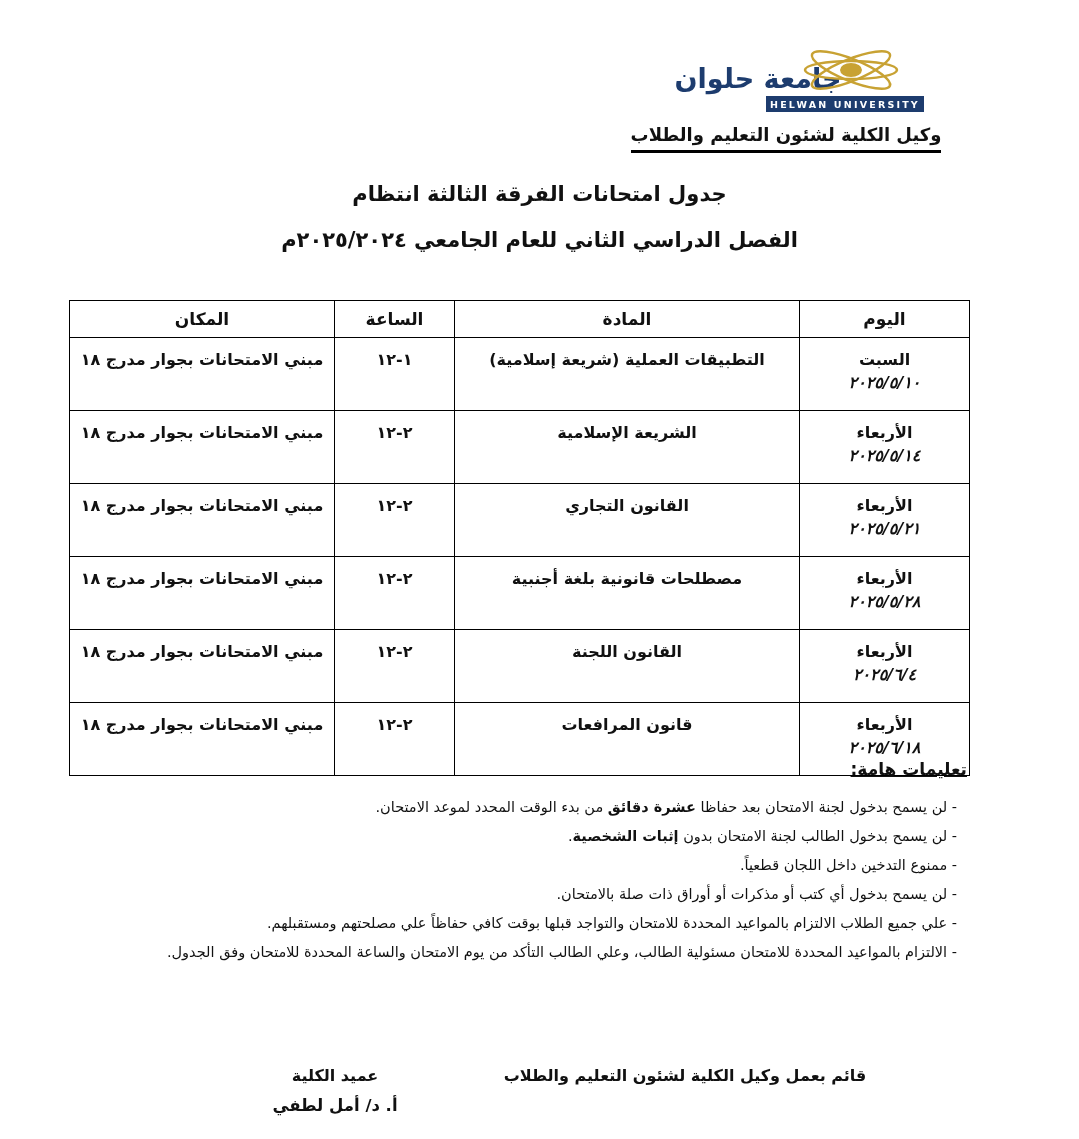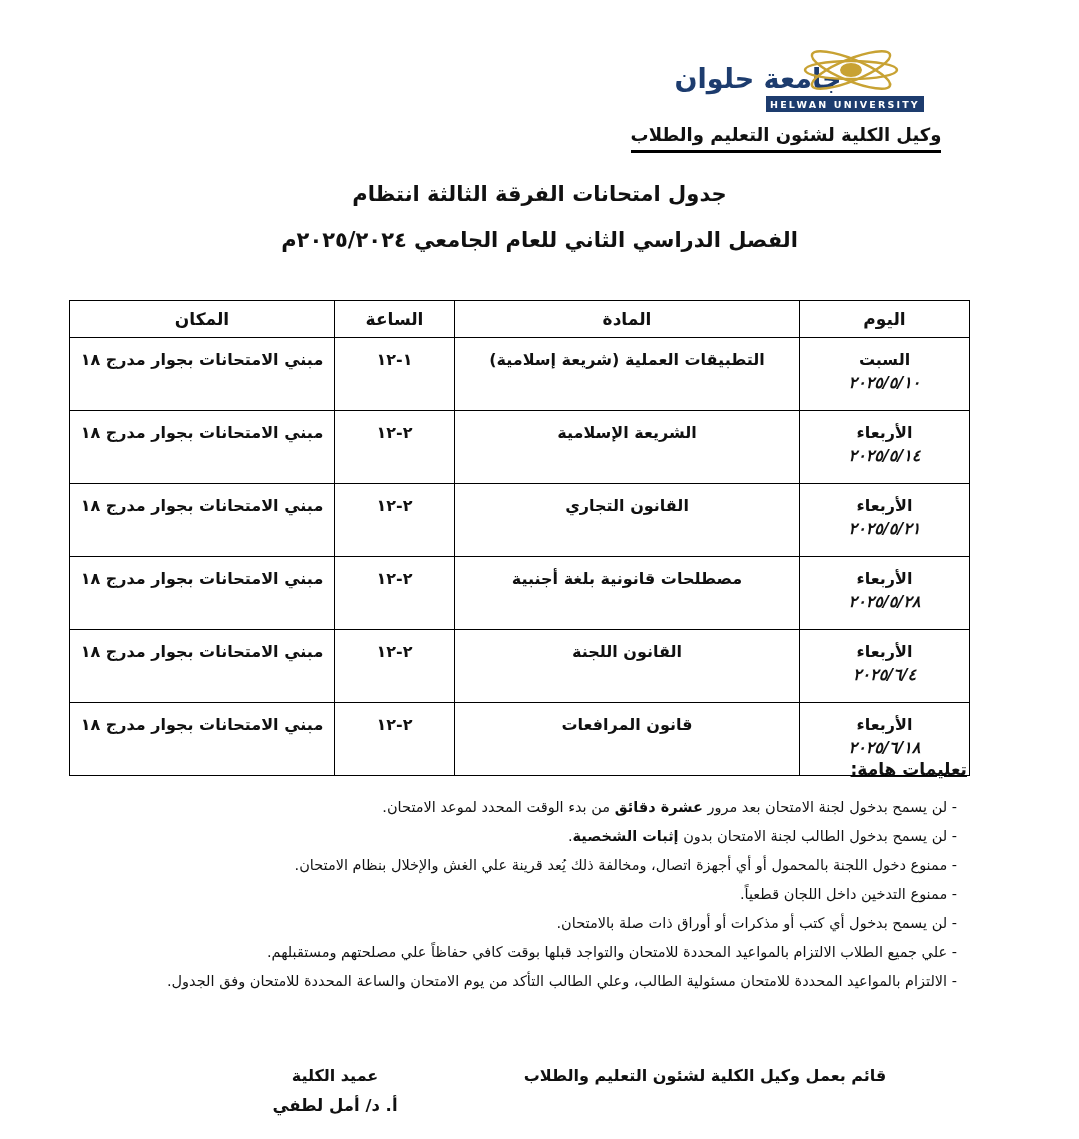--- a/index.html
+++ b/index.html
@@ -67,21 +67,21 @@
     text-decoration: underline;
     margin-bottom: 14px;
   }
   .inst-list { font-size: 14.5px; }
   .inst-item { line-height: 29px; padding-right: 10px; }
   .inst-item::before { content: "- "; }
   .inst-item b { font-weight: bold; }
 
   
   .sig { position: absolute; text-align: center; font-weight: bold; }
-  .sig-right { top: 1066px; right: 144px; width: 460px; }
+  .sig-right { top: 1066px; right: 164px; width: 460px; }
   .sig-left  { top: 1066px; left: 205px; width: 260px; }
   .sig-title { font-size: 16px; margin-bottom: 11px; }
   .sig-name  { font-size: 16.5px; }
 </style>
 </head>
 <body>
 
 <div class="letterhead">
   <div class="logo-wrap">
     <svg width="280" height="72" viewBox="0 0 280 72" xmlns="http://www.w3.org/2000/svg">
@@ -175,23 +175,22 @@
       <td>قانون المرافعات</td>
       <td><span class="num">١٢-٢</span></td>
       <td class="place-cell">مبني الامتحانات بجوار مدرج ١٨</td>
     </tr>
   </tbody>
 </table>
 
 <div class="instructions">
   <div class="inst-title">تعليمات هامة:</div>
   <div class="inst-list">
-    <div class="inst-item"><span>لن يسمح بدخول لجنة الامتحان بعد مرور </span><b>عشرة دقائق</b><span> من بدء الوقت المحدد لموعد الامتحان.</span></div>
+    <div class="inst-item"><span>لن يسمح بدخول لجنة الامتحان بعد حفاظا </span><b>عشرة دقائق</b><span> من بدء الوقت المحدد لموعد الامتحان.</span></div>
     <div class="inst-item"><span>لن يسمح بدخول الطالب لجنة الامتحان بدون </span><b>إثبات الشخصية</b><span>.</span></div>
-    <div class="inst-item"><span>ممنوع دخول اللجنة بالمحمول أو أي أجهزة اتصال، ومخالفة ذلك يُعد قرينة علي الغش والإخلال بنظام الامتحان.</span><b></b><span></span></div>
     <div class="inst-item"><span>ممنوع التدخين داخل اللجان قطعياً.</span><b></b><span></span></div>
     <div class="inst-item"><span>لن يسمح بدخول أي كتب أو مذكرات أو أوراق ذات صلة بالامتحان.</span><b></b><span></span></div>
     <div class="inst-item"><span>علي جميع الطلاب الالتزام بالمواعيد المحددة للامتحان والتواجد قبلها بوقت كافي حفاظاً علي مصلحتهم ومستقبلهم.</span><b></b><span></span></div>
     <div class="inst-item"><span>الالتزام بالمواعيد المحددة للامتحان مسئولية الطالب، وعلي الطالب التأكد من يوم الامتحان والساعة المحددة للامتحان وفق الجدول.</span><b></b><span></span></div>
   </div>
 </div>
 
 <div class="sig sig-right">
   <div class="sig-title">قائم بعمل وكيل الكلية لشئون التعليم والطلاب</div>
 </div>

